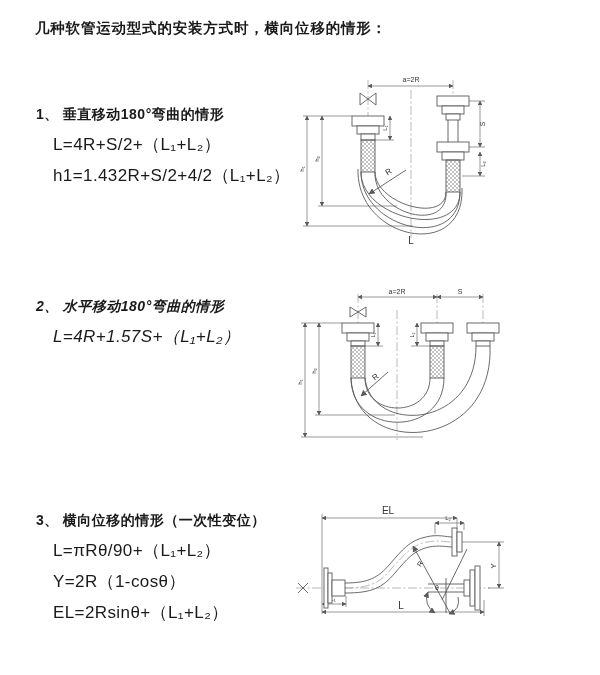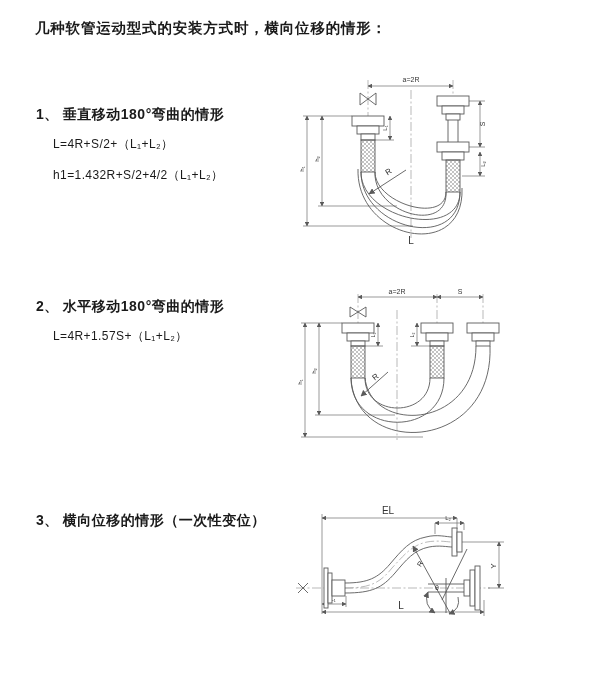--- a/index.html
+++ b/index.html
@@ -12,21 +12,21 @@
     overflow:hidden;
   }
   .page-title{
     position:absolute;left:35px;top:19px;
     font-size:14.5px;font-weight:700;letter-spacing:0.8px;
   }
   .section{position:absolute;left:36px;}
   .sec-heading{font-size:14px;font-weight:700;letter-spacing:0.5px;}
   .sec-num{margin-right:4px;}
   .formulas{margin-left:17px;margin-top:5px;}
-  .formula{font-size:12px;line-height:31px;letter-spacing:0.4px;font-weight:500;}
+  .formula{font-size:17px;line-height:31px;letter-spacing:0.4px;font-weight:500;}
   .diagram{position:absolute;}
   
   .draw rect{fill:#ffffff;stroke:#5a5a5a;stroke-width:0.9;}
   .draw rect.hatch{fill:url(#xh);}
   .draw path,.draw line{fill:none;stroke:#5a5a5a;stroke-width:0.9;}
   .dim line,.dim path{stroke:#6f6f6f;stroke-width:0.7;fill:none;}
   .dim text,.draw text{fill:#333;font-family:"Liberation Sans",sans-serif;}
   .cl{stroke:#8c8c8c;stroke-width:0.6;stroke-dasharray:9 2.5 2 2.5;fill:none;}
 </style>
 </head>
@@ -37,32 +37,37 @@
 <div class="section" style="top:106px;">
   <div class="sec-heading">
     <span class="sec-num">1、</span><span>垂直移动180°弯曲的情形</span>
   </div>
   <div class="formulas">
     <div class="formula">L=4R+S/2+（L₁+L₂）</div>
     <div class="formula">h1=1.432R+S/2+4/2（L₁+L₂）</div>
   </div>
 </div>
 
-<div class="section" style="top:298px;">
+<div class="section" style="top:298px;font-style:italic;">
   <div class="sec-heading">
     <span class="sec-num">2、</span><span>水平移动180°弯曲的情形</span>
   </div>
   <div class="formulas">
     <div class="formula">L=4R+1.57S+（L₁+L₂）</div>
   </div>
 </div>
 
 <div class="section" style="top:512px;">
   <div class="sec-heading">
     <span class="sec-num">3、</span><span>横向位移的情形（一次性变位）</span>
+  </div>
+  <div class="formulas">
+    <div class="formula">L=πRθ/90+（L₁+L₂）</div>
+    <div class="formula">Y=2R（1-cosθ）</div>
+    <div class="formula">EL=2Rsinθ+（L₁+L₂）</div>
   </div>
 </div>
 
 <svg class="diagram" style="left:295px;top:66px;" width="300" height="195" viewBox="0 0 300 195">
   <defs>
     <marker id="arr" viewBox="0 0 10 10" refX="9" refY="5" markerWidth="7" markerHeight="7" orient="auto-start-reverse">
       <path d="M0,0 L10,5 L0,10 z" fill="#5a5a5a"></path>
     </marker>
     <pattern id="xh" width="4" height="4" patternUnits="userSpaceOnUse">
       <path d="M0,4 L4,0 M0,0 L4,4" stroke="#9a9a9a" stroke-width="0.6"></path>

